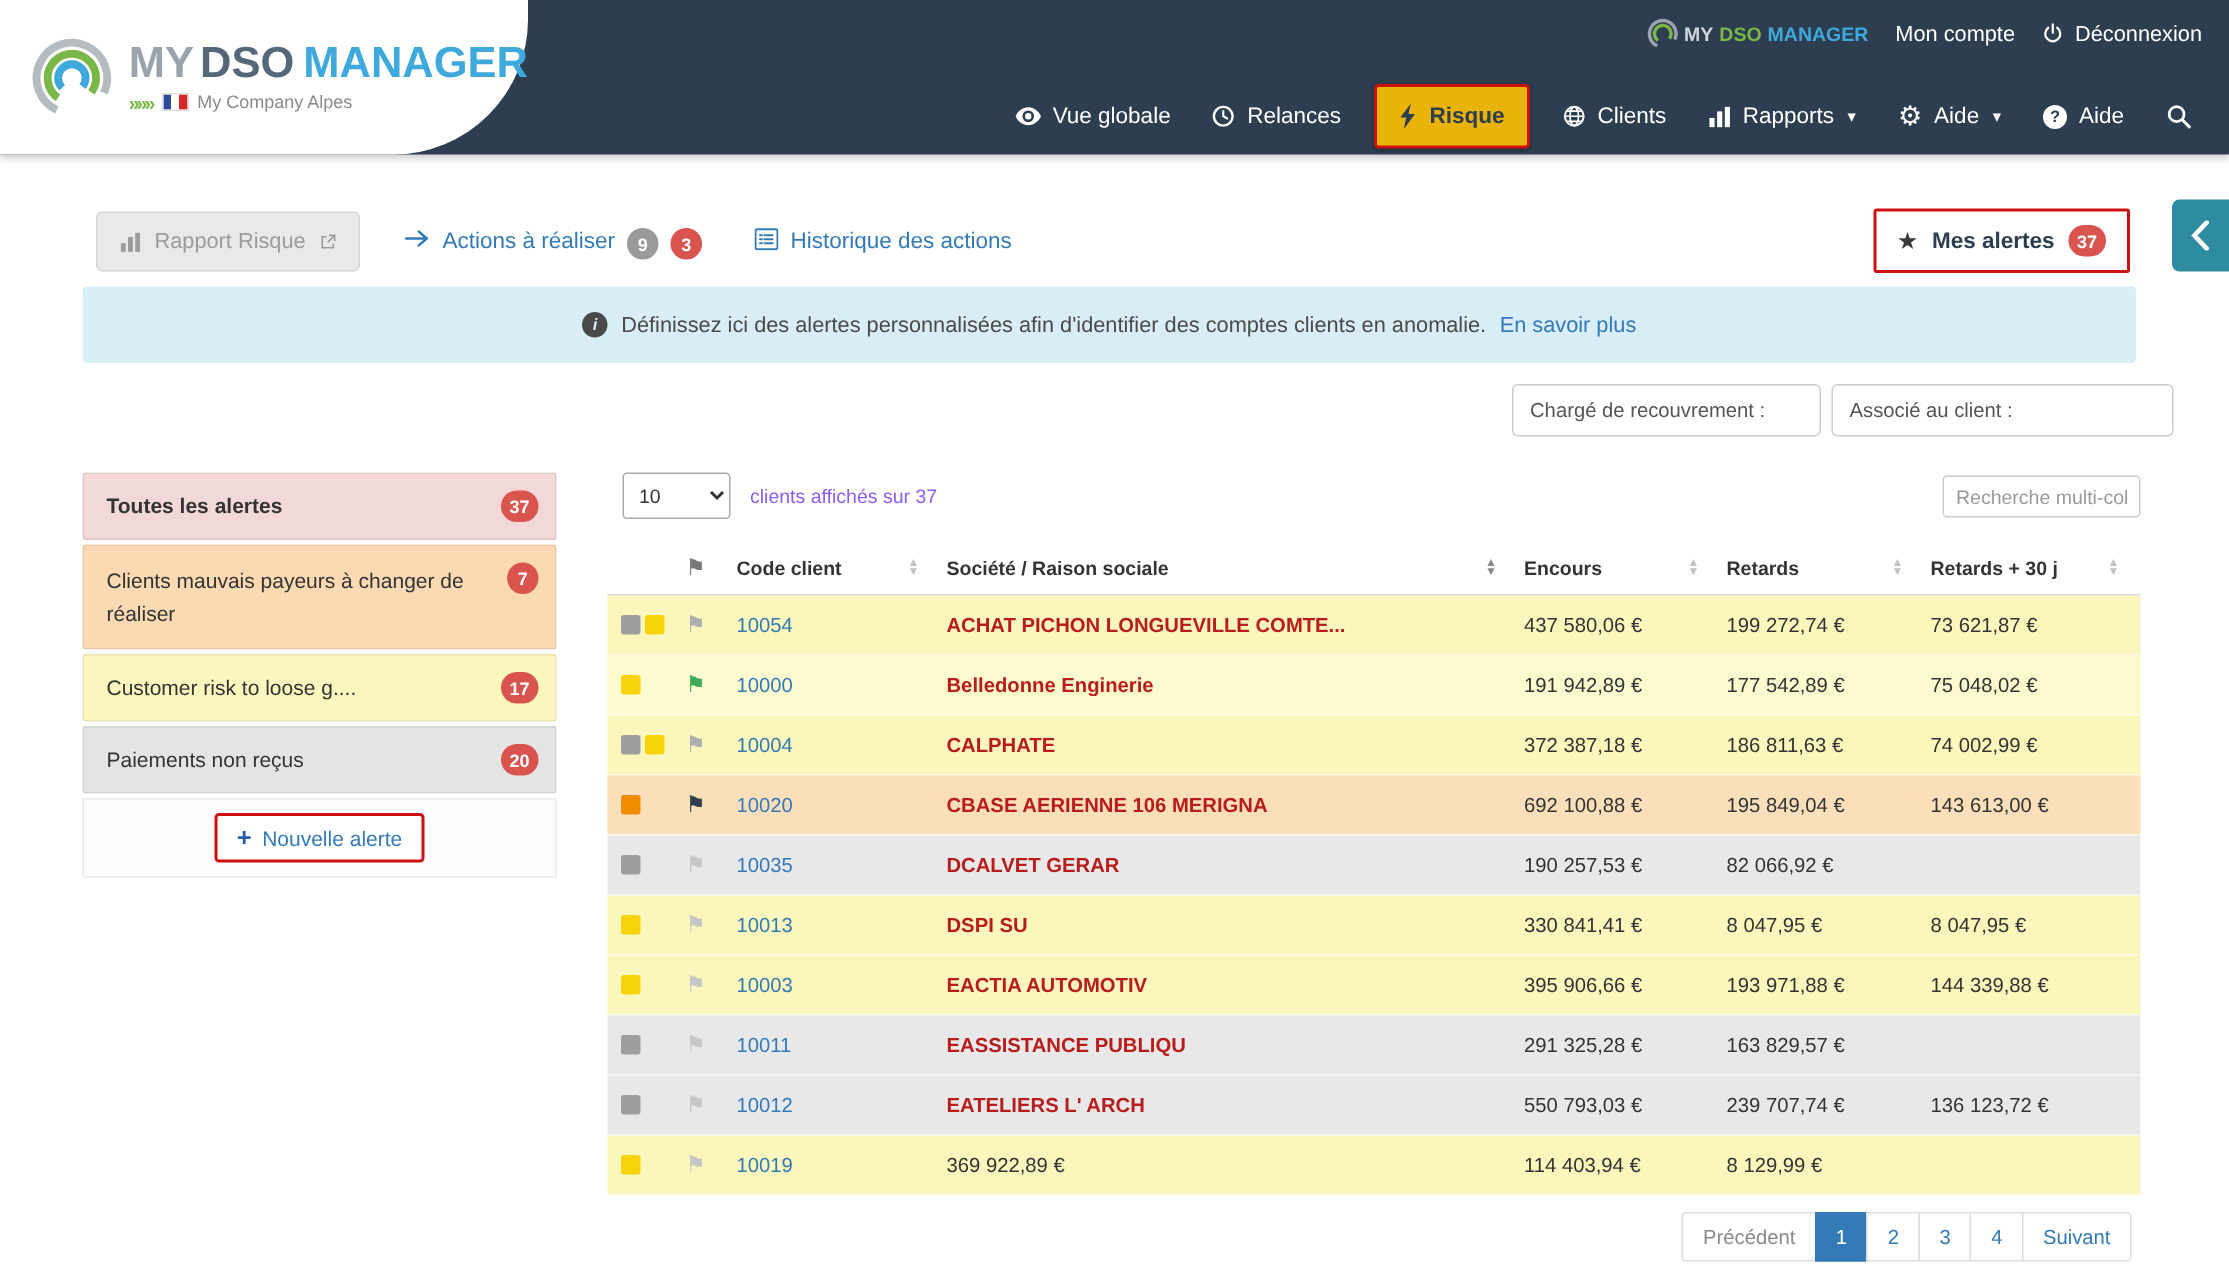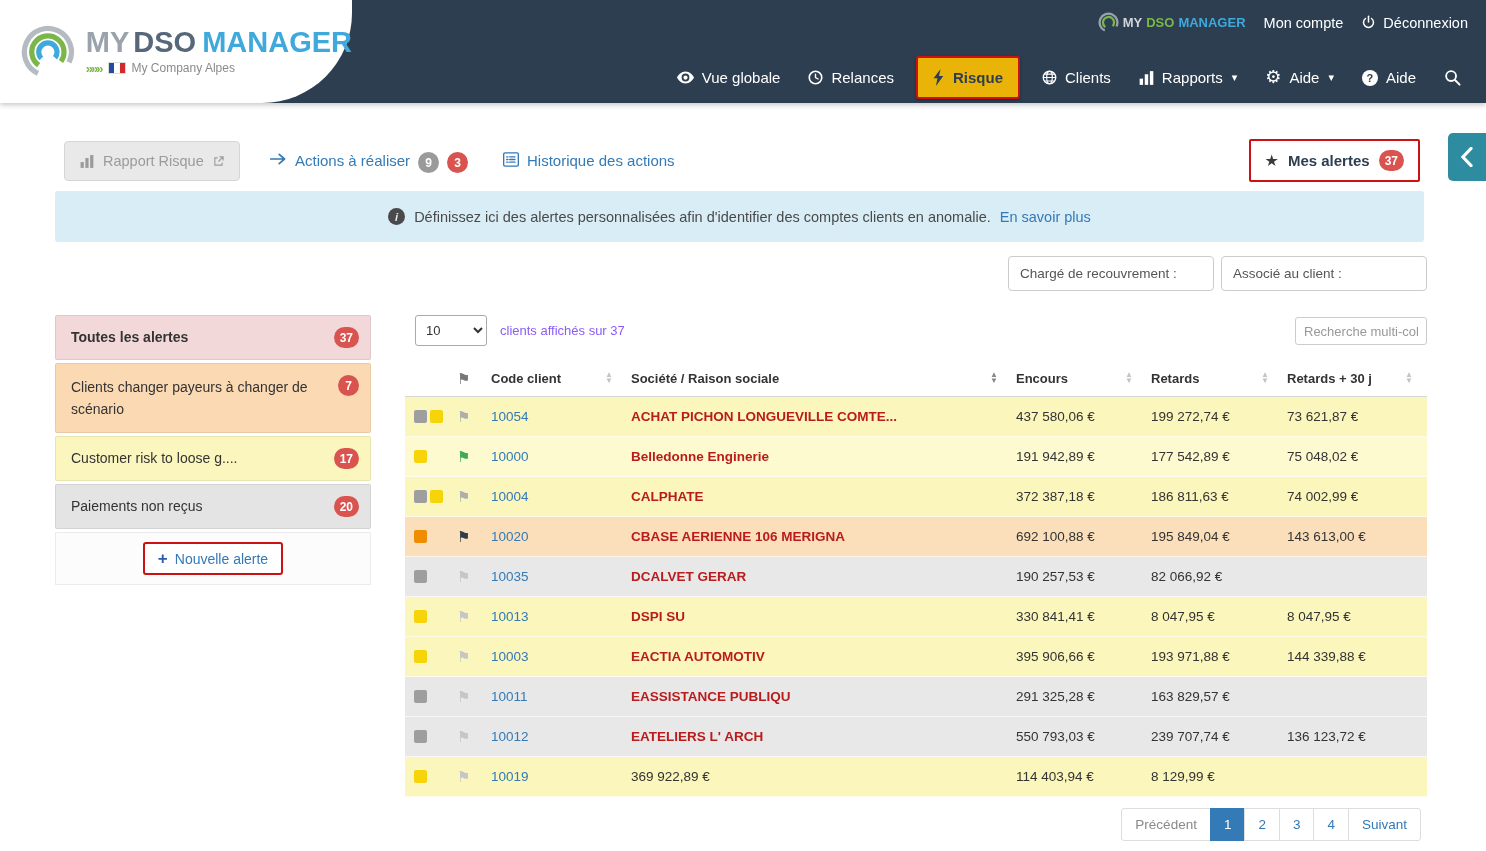--- a/index.html
+++ b/index.html
@@ -41,21 +41,21 @@
   .panel-toggle{position:absolute;top:133px;right:0;width:38px;height:48px;background:#2e8ca0;border-radius:5px 0 0 5px;display:flex;align-items:center;justify-content:center;cursor:pointer}
 
   
   .banner{position:absolute;left:55px;top:191px;width:1369px;height:51px;background:#d9edf7;border-radius:3px;display:flex;align-items:center;justify-content:center;gap:9px;font-size:14.5px;color:#4a4a4a}
   .info-ic{width:17px;height:17px;border-radius:50%;background:#4a4a4a;color:#d9edf7;font-size:11px;font-weight:bold;font-style:italic;display:inline-flex;align-items:center;justify-content:center;flex:none}
   .banner-link{color:#337ab7;cursor:pointer}
 
   
   .filter-box{position:absolute;top:256px;height:35px;border:1px solid #ccc;border-radius:4px;background:#fff;display:flex;align-items:center;padding:0 11px;font-size:13.5px;color:#555;cursor:text}
   #filter-charge{left:1008px;width:206px}
-  #filter-associe{left:1221px;width:206px}
+  #filter-associe{left:1221px;width:228px}
 
   
   .sidebar{position:absolute;left:55px;top:315px;width:316px}
   .alert-item{position:relative;border-radius:2px;margin-bottom:3px;padding:13px 15px;font-size:14px;color:#333;cursor:pointer;border:1px solid rgba(0,0,0,.07);min-height:45px}
   .alert-item .badge{position:absolute;right:11px;top:11px}
   .ai-pink{background:#f2d8d8;font-weight:bold}
   .ai-orange{background:#fbd9b3;height:70px}
   .ai-orange .label{display:block;width:245px;line-height:1.55}
   .ai-yellow{background:#fbf6bd}
   .ai-gray{background:#e4e4e4}
@@ -272,21 +272,21 @@
   <div class="filter-box" id="filter-associe">
       <span>Associé au client :</span>
     </div>
 
   <aside class="sidebar">
     <div class="alert-item ai-pink">
       <span class="label">Toutes les alertes</span>
       <span class="badge">37</span>
     </div>
     <div class="alert-item ai-orange">
-      <span class="label">Clients changer payeurs à changer de scénario</span>
+      <span class="label">Clients mauvais payeurs à changer de réaliser</span>
       <span class="badge">7</span>
     </div>
     <div class="alert-item ai-yellow">
       <span class="label">Customer risk to loose g....</span>
       <span class="badge">17</span>
     </div>
     <div class="alert-item ai-gray">
       <span class="label">Paiements non reçus</span>
       <span class="badge">20</span>
     </div>

